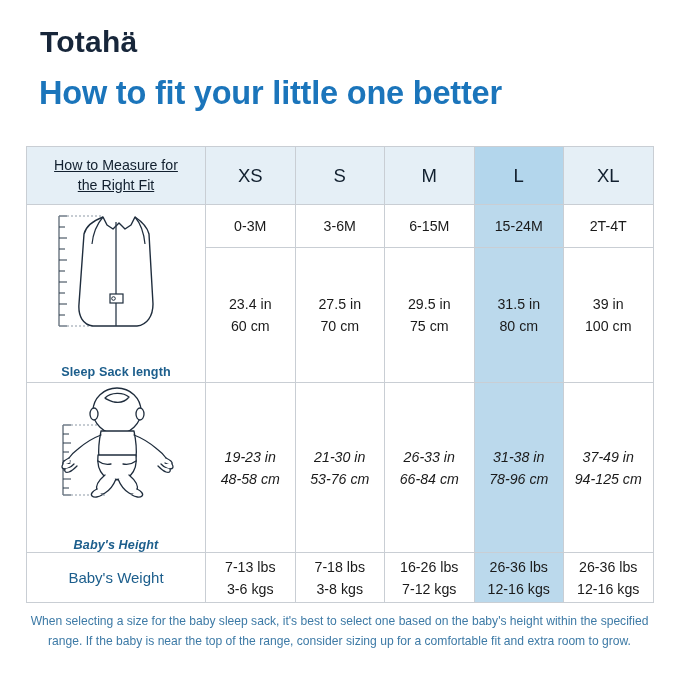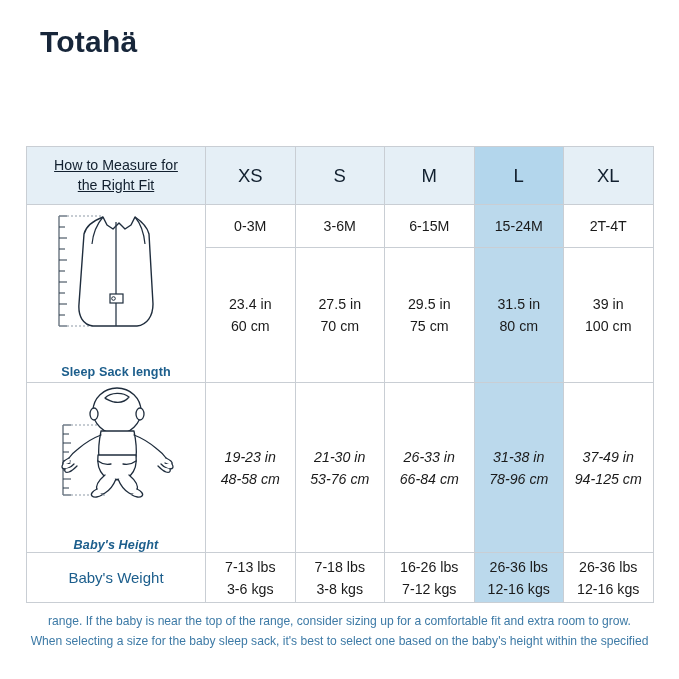--- a/index.html
+++ b/index.html
@@ -150,20 +150,21 @@
 
   svg { display: block; }
 </style>
 </head>
 <body>
 
 <div class="page">
 
   <div class="brand">Totahä</div>
 
+  <div class="headline">How to fit your little one better</div>
 
   <table class="sizing-table">
     <colgroup>
       <col class="c-label">
       <col class="c-size">
         <col class="c-size">
         <col class="c-size">
         <col class="c-size">
         <col class="c-size">
     </colgroup>
@@ -357,17 +358,17 @@
       </td>
       <td class="val-cell">
         <span class="ln">26-36 lbs</span>
         <span class="ln">12-16 kgs</span>
       </td>
     </tr>
   </tbody>
     </table>
 
   <div class="note">
+    <span class="ln">When selecting a size for the baby sleep sack, it's best to select one based on the baby's height within the specified</span>
     <span class="ln">range. If the baby is near the top of the range, consider sizing up for a comfortable fit and extra room to grow.</span>
-    <span class="ln">When selecting a size for the baby sleep sack, it's best to select one based on the baby's height within the specified</span>
   </div>
 
 </div>
 
 </body></html>

